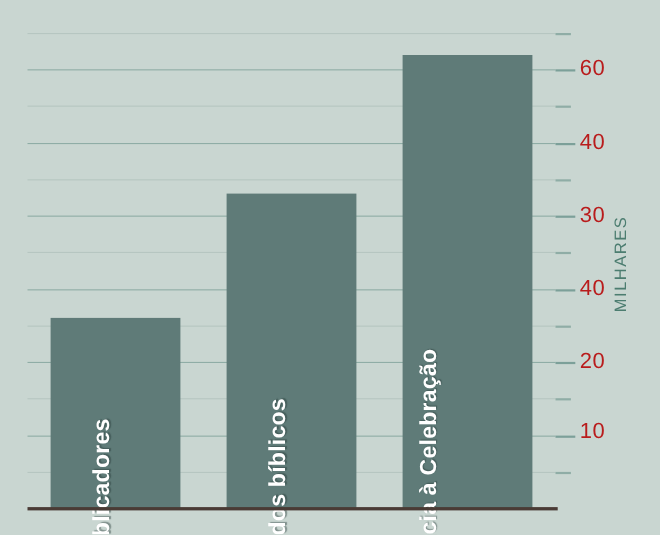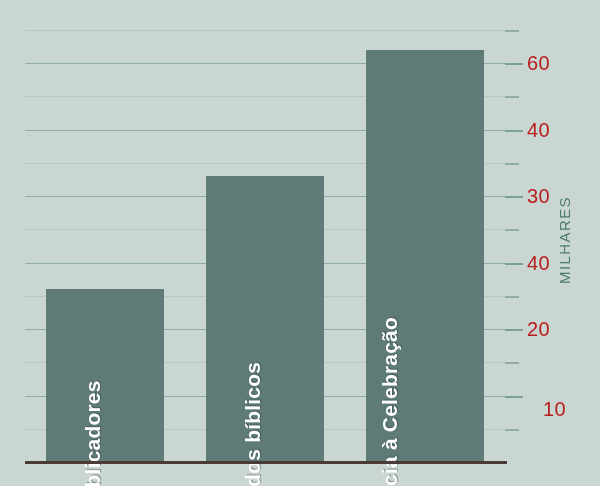--- a/index.html
+++ b/index.html
@@ -158,21 +158,21 @@
           <div class="bar-label two-line"><span class="l1">Assistência à Celebração</span><span class="l2">em 2013</span></div>
         </div>
       </div>
   </div>
 
   <div class="baseline"></div>
 
   <div class="axis-right">
       <div class="tick" style="top: 428.769px;"></div>
       <div class="tick major" style="top: 395.538px;"></div>
-      <div class="tick-label" style="top: 409px; margin-left: 16px;">10</div>
+      <div class="tick-label" style="top: 393px;">10</div>
       <div class="tick" style="top: 362.308px;"></div>
       <div class="tick major" style="top: 329.077px;"></div>
       <div class="tick-label" style="top: 329.077px; text-align: center;">20</div>
       <div class="tick" style="top: 295.846px;"></div>
       <div class="tick major" style="top: 262.615px;"></div>
       <div class="tick-label" style="top: 262.615px;">40</div>
       <div class="tick" style="top: 229.385px;"></div>
       <div class="tick major" style="top: 196.154px;"></div>
       <div class="tick-label" style="top: 196.154px;">30</div>
       <div class="tick" style="top: 162.923px;"></div>

